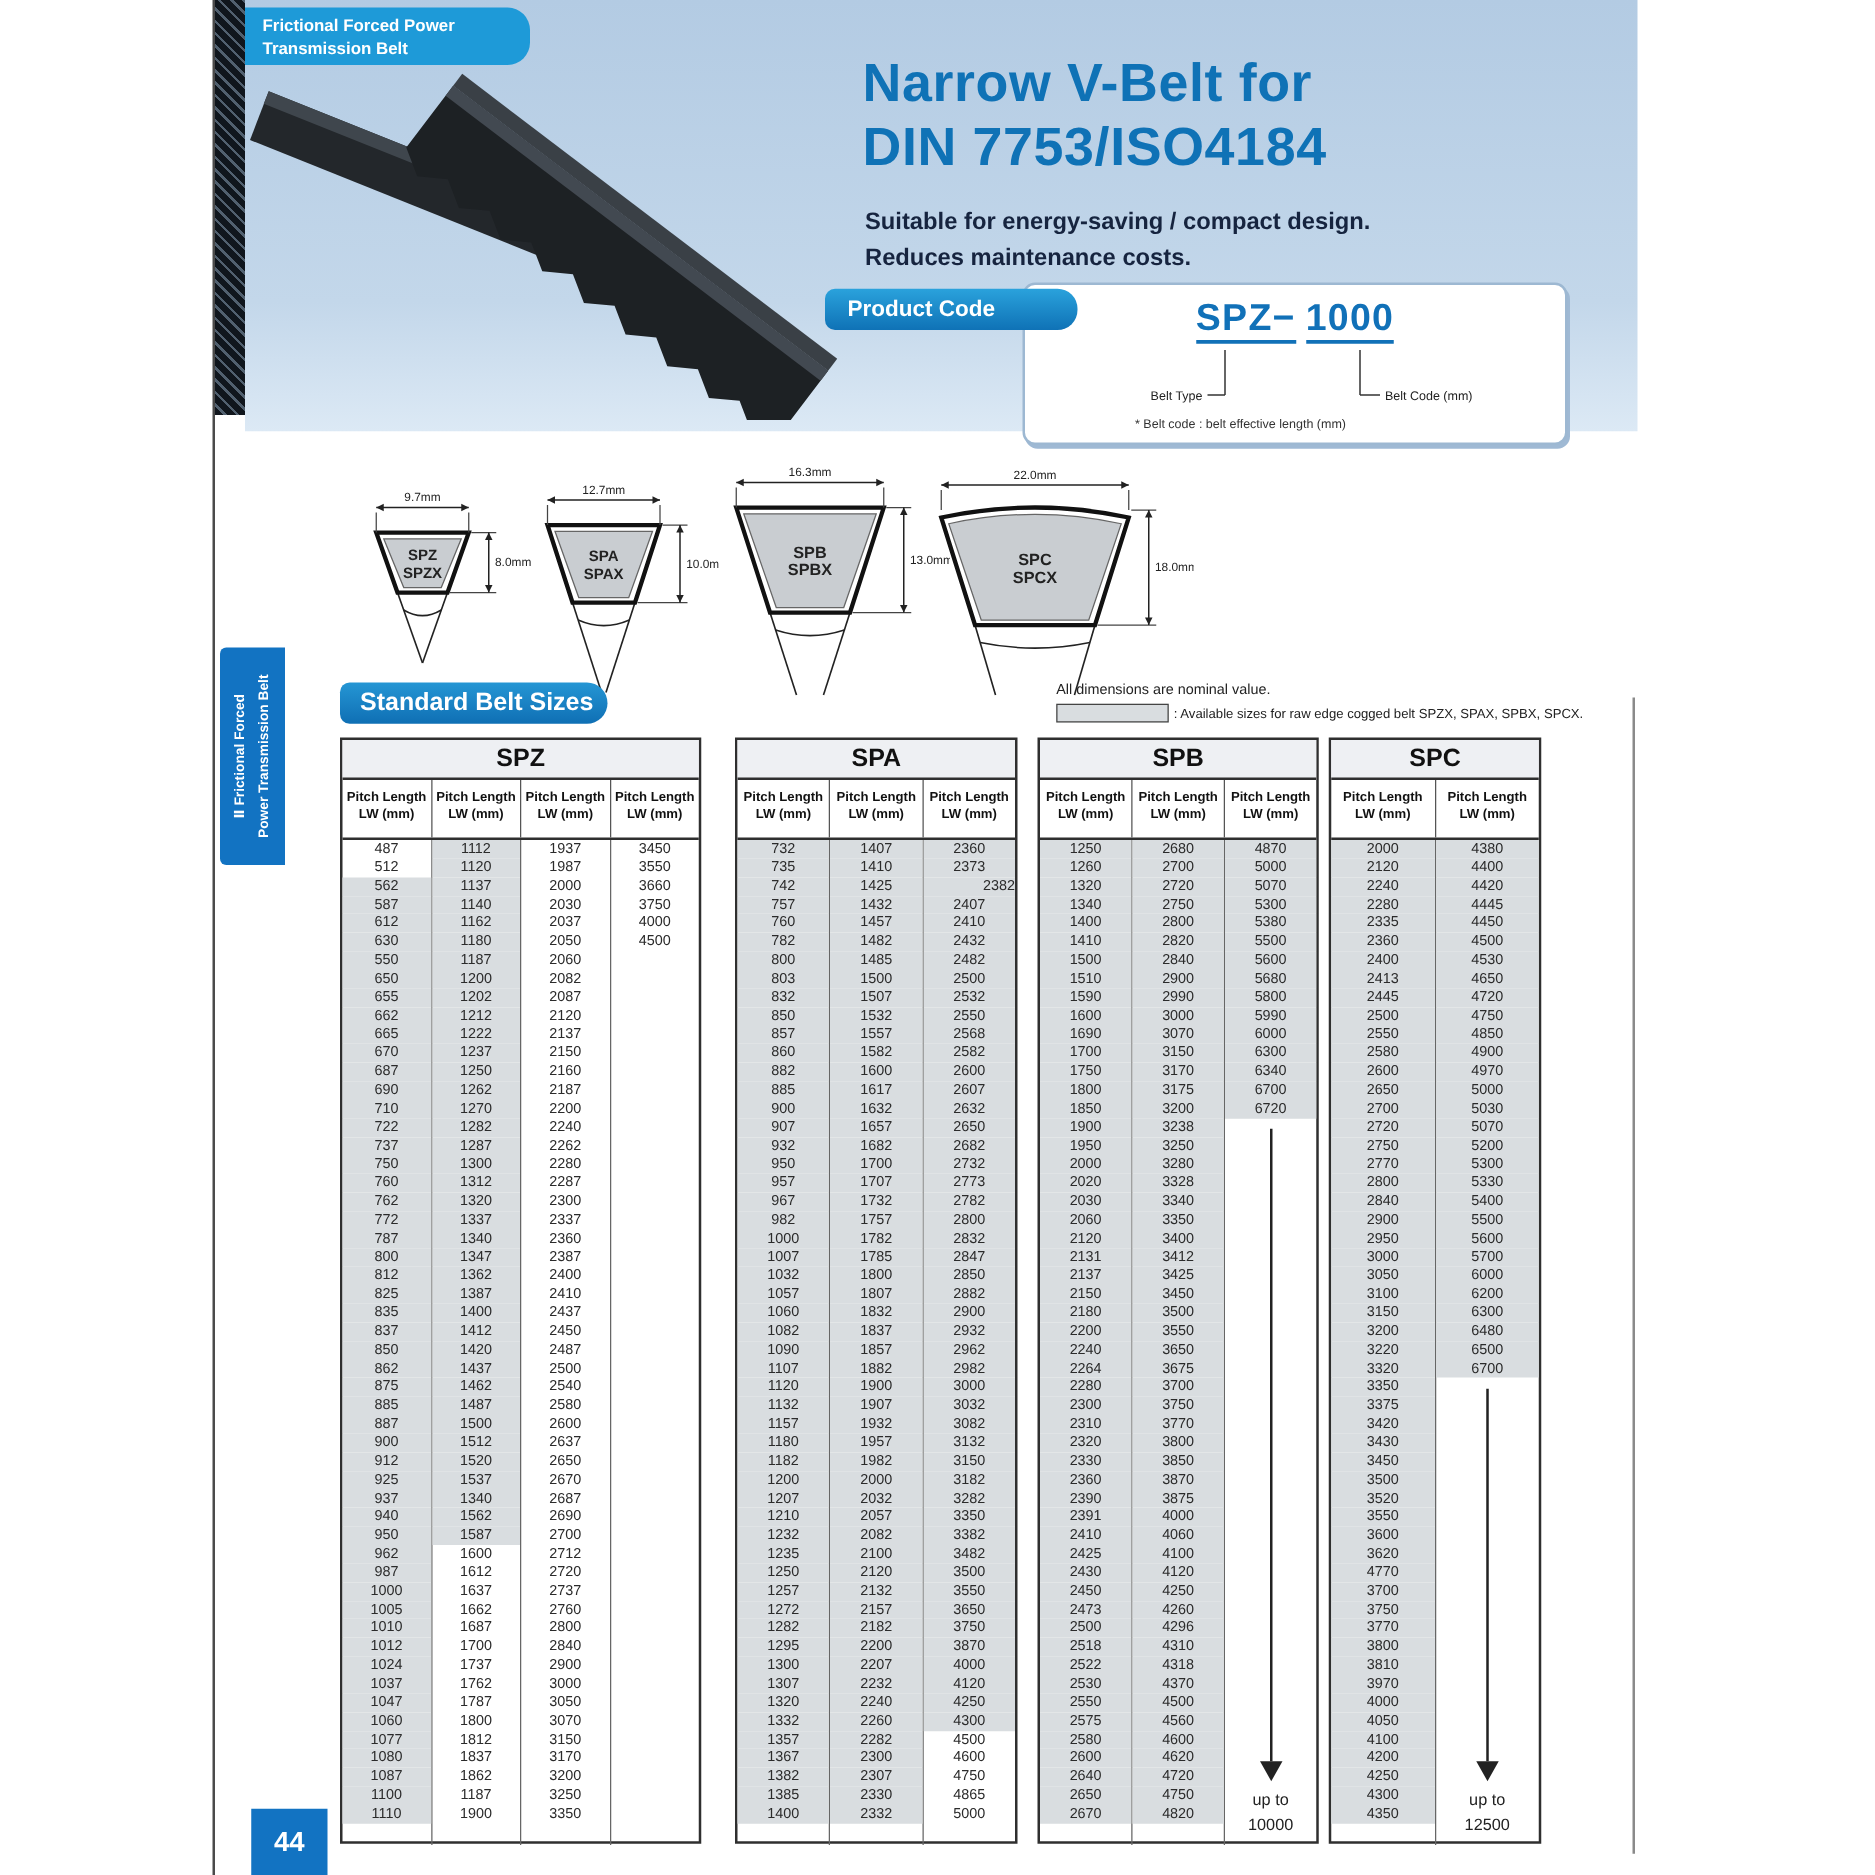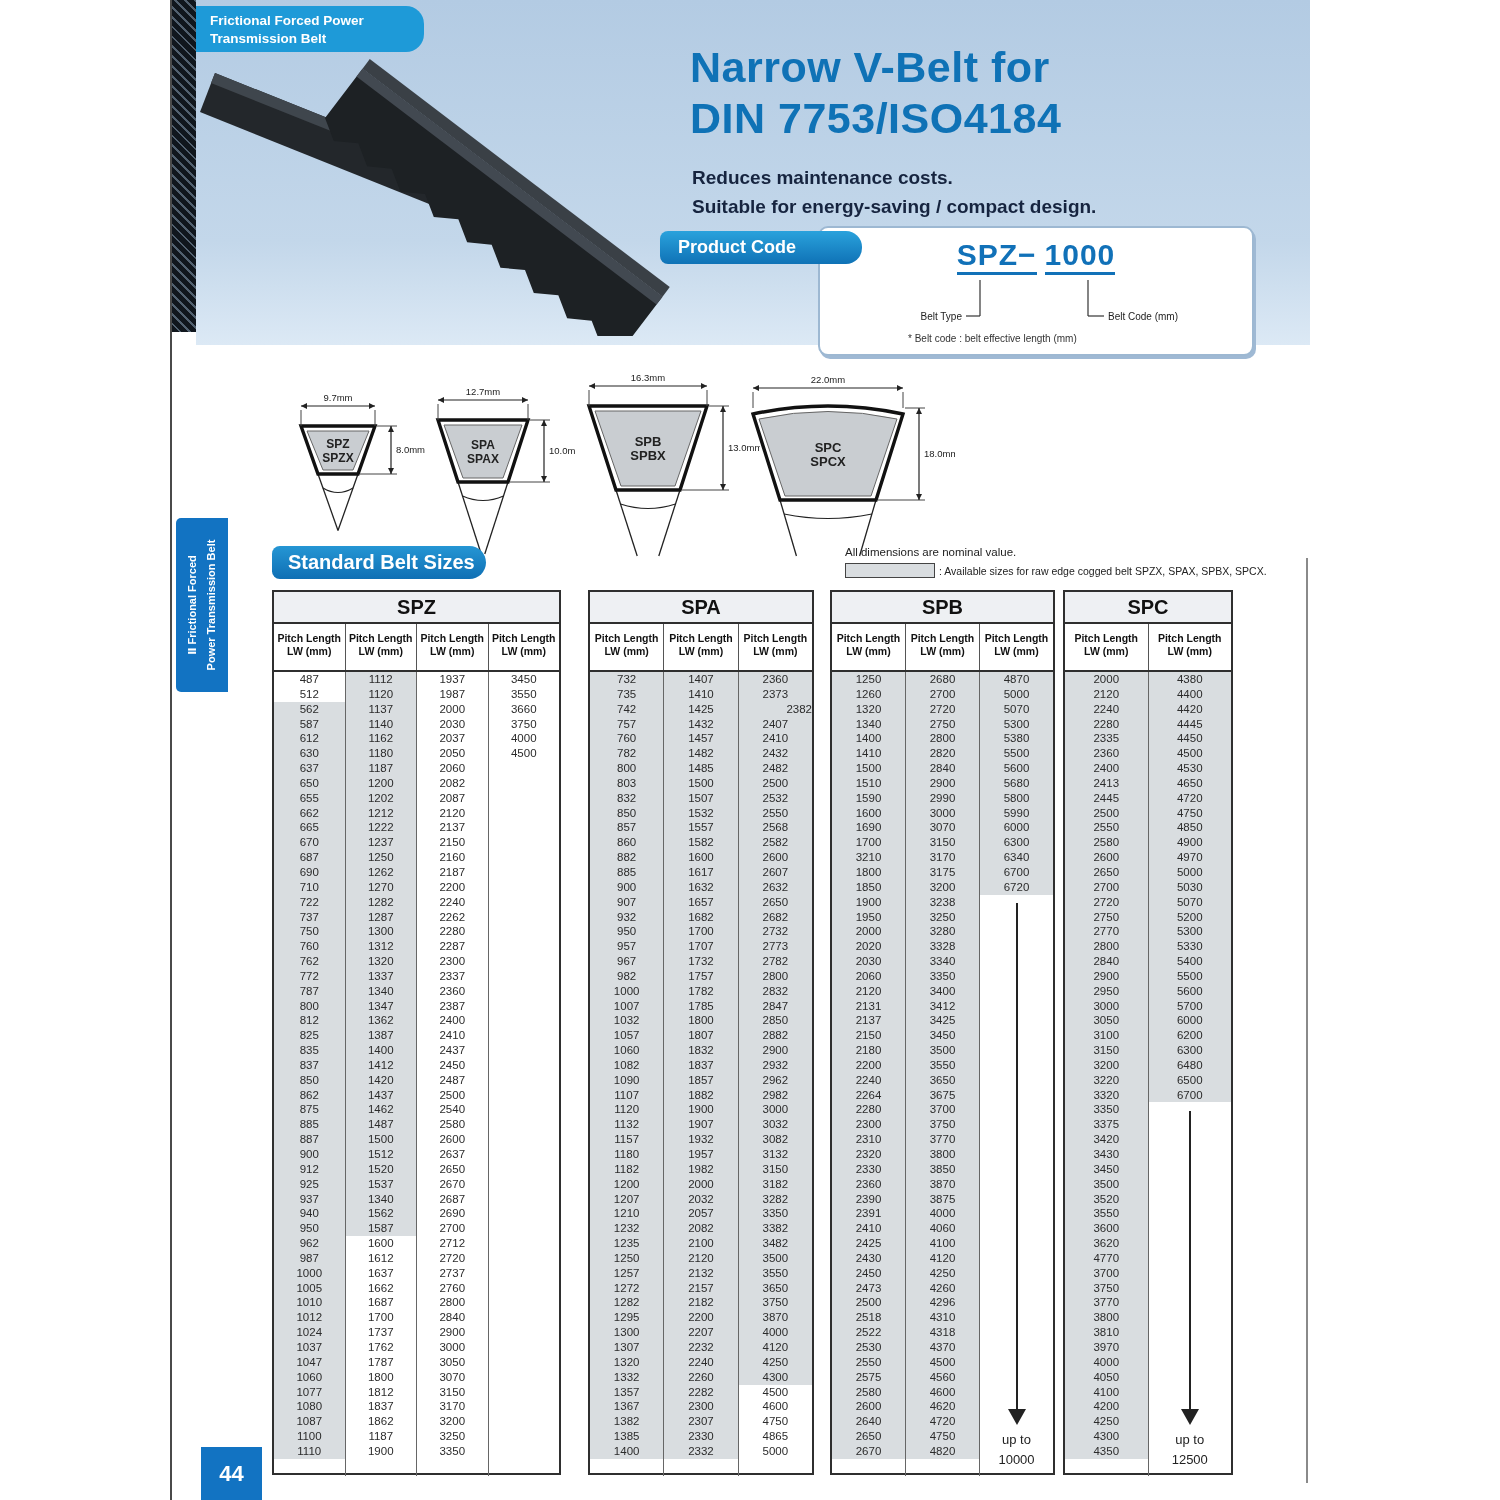--- a/index.html
+++ b/index.html
@@ -93,22 +93,22 @@
      <polygon points="125,100 133.8005841887304,123.016775190267 158.33333333333334,125.33333333333333 167.13391752206374,148.35010852360034 191.66666666666669,150.66666666666666 200.46725085539708,173.68344185693365 225,176 233.8005841887304,199.016775190267 258.33333333333337,201.33333333333331 267.1339175220638,224.3501085236003 291.66666666666663,226.66666666666669 300.4672508553971,249.68344185693368 325,251.99999999999997 333.80058418873045,275.01677519026697 358.33333333333337,277.33333333333337 367.1339175220638,300.3501085236004 391.6666666666667,302.66666666666663 400.46725085539714,325.68344185693365 425,328 462.51516258708057,278.63794396436765 162.5151625870806,50.63794396436764" fill="#1d2124"></polygon>
      <polygon points="162.5151625870806,50.63794396436764 462.51516258708057,278.63794396436765 456.46432991174504,286.59956590559864 156.464329911745,58.599565905598666" fill="#474e56" opacity="0.9"></polygon>
    </svg></div>
 
   <div class="main-title">
     <div>Narrow V-Belt for</div>
     <div>DIN 7753/ISO4184</div>
   </div>
 
   <div class="subtitle">
+    <div>Suitable for energy-saving / compact design.</div>
     <div>Reduces maintenance costs.</div>
-    <div>Suitable for energy-saving / compact design.</div>
   </div>
 
   <div class="pc-banner">Product Code</div>
 
   <div class="pc-box">
     <div class="pc-code">
       <span class="seg">SPZ−</span><span class="seg seg2">1000</span>
     </div>
     <svg class="pc-lines" id="pcLines" viewBox="0 0 432 74">
         <line x1="160" y1="2" x2="160" y2="38" stroke="#333" stroke-width="1.2"></line>
@@ -236,21 +236,21 @@
         </div>
       </div>
       <div class="st-body">
         <div class="st-col">
           <div class="st-cell" style="height: 14.85px; line-height: 14.85px;">487</div>
           <div class="st-cell" style="height: 14.85px; line-height: 14.85px;">512</div>
           <div class="st-cell gray" style="height: 14.85px; line-height: 14.85px;">562</div>
           <div class="st-cell gray" style="height: 14.85px; line-height: 14.85px;">587</div>
           <div class="st-cell gray" style="height: 14.85px; line-height: 14.85px;">612</div>
           <div class="st-cell gray" style="height: 14.85px; line-height: 14.85px;">630</div>
-          <div class="st-cell gray" style="height: 14.85px; line-height: 14.85px;">637</div>
+          <div class="st-cell gray" style="height: 14.85px; line-height: 14.85px;">550</div>
           <div class="st-cell gray" style="height: 14.85px; line-height: 14.85px;">650</div>
           <div class="st-cell gray" style="height: 14.85px; line-height: 14.85px;">655</div>
           <div class="st-cell gray" style="height: 14.85px; line-height: 14.85px;">662</div>
           <div class="st-cell gray" style="height: 14.85px; line-height: 14.85px;">665</div>
           <div class="st-cell gray" style="height: 14.85px; line-height: 14.85px;">670</div>
           <div class="st-cell gray" style="height: 14.85px; line-height: 14.85px;">687</div>
           <div class="st-cell gray" style="height: 14.85px; line-height: 14.85px;">690</div>
           <div class="st-cell gray" style="height: 14.85px; line-height: 14.85px;">710</div>
           <div class="st-cell gray" style="height: 14.85px; line-height: 14.85px;">722</div>
           <div class="st-cell gray" style="height: 14.85px; line-height: 14.85px;">737</div>
@@ -618,21 +618,21 @@
           <div class="st-cell gray" style="height: 14.85px; line-height: 14.85px;">1320</div>
           <div class="st-cell gray" style="height: 14.85px; line-height: 14.85px;">1340</div>
           <div class="st-cell gray" style="height: 14.85px; line-height: 14.85px;">1400</div>
           <div class="st-cell gray" style="height: 14.85px; line-height: 14.85px;">1410</div>
           <div class="st-cell gray" style="height: 14.85px; line-height: 14.85px;">1500</div>
           <div class="st-cell gray" style="height: 14.85px; line-height: 14.85px;">1510</div>
           <div class="st-cell gray" style="height: 14.85px; line-height: 14.85px;">1590</div>
           <div class="st-cell gray" style="height: 14.85px; line-height: 14.85px;">1600</div>
           <div class="st-cell gray" style="height: 14.85px; line-height: 14.85px;">1690</div>
           <div class="st-cell gray" style="height: 14.85px; line-height: 14.85px;">1700</div>
-          <div class="st-cell gray" style="height: 14.85px; line-height: 14.85px;">3210</div>
+          <div class="st-cell gray" style="height: 14.85px; line-height: 14.85px;">1750</div>
           <div class="st-cell gray" style="height: 14.85px; line-height: 14.85px;">1800</div>
           <div class="st-cell gray" style="height: 14.85px; line-height: 14.85px;">1850</div>
           <div class="st-cell gray" style="height: 14.85px; line-height: 14.85px;">1900</div>
           <div class="st-cell gray" style="height: 14.85px; line-height: 14.85px;">1950</div>
           <div class="st-cell gray" style="height: 14.85px; line-height: 14.85px;">2000</div>
           <div class="st-cell gray" style="height: 14.85px; line-height: 14.85px;">2020</div>
           <div class="st-cell gray" style="height: 14.85px; line-height: 14.85px;">2030</div>
           <div class="st-cell gray" style="height: 14.85px; line-height: 14.85px;">2060</div>
           <div class="st-cell gray" style="height: 14.85px; line-height: 14.85px;">2120</div>
           <div class="st-cell gray" style="height: 14.85px; line-height: 14.85px;">2131</div>

